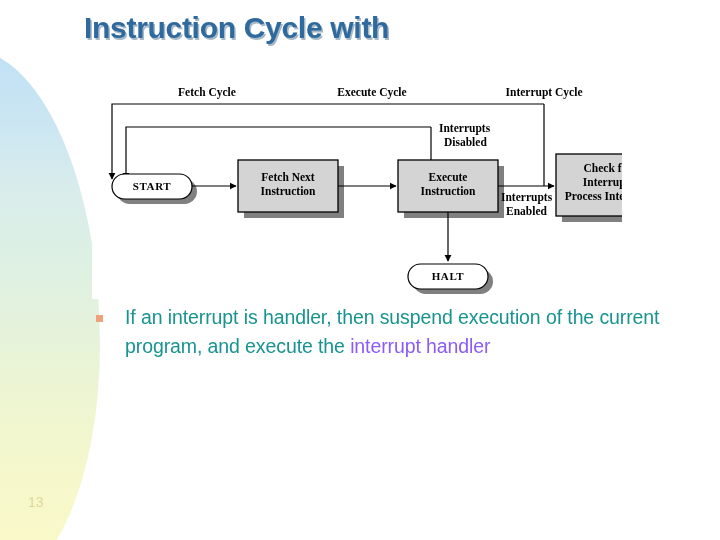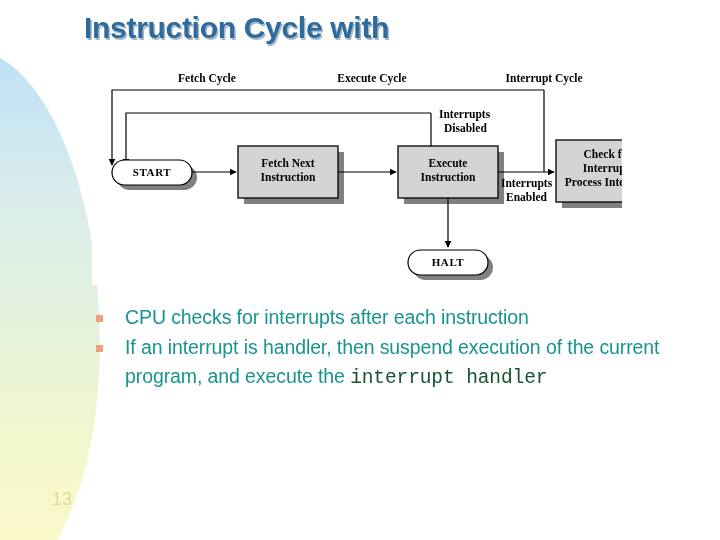--- a/index.html
+++ b/index.html
@@ -41,21 +41,21 @@
     font-size:30px;
     line-height:31px;
     letter-spacing:-0.3px;
     color:#2f6a9e;
     text-shadow:1.5px 1.5px 0 rgba(60,98,130,0.45);
   }
 
   
   #diagram {
     position:absolute;
-    left:92px; top:70px;
+    left:92px; top:84px;
     width:530px; height:215px;
     z-index:2;
     background:#ffffff;
     font-family:"Liberation Serif", serif;
     text-align:right;
   }
   #diagram svg { display:block; }
 
   
   #bullets {
@@ -72,29 +72,29 @@
     margin:12px 22px 0 8px;
   }
   .bullet-text {
     flex:1 1 auto;
     color:#18948f;
     font-size:19.5px;
     line-height:29px;
     font-weight:normal;
     letter-spacing:-0.1px;
   }
-  .hl { color:#14532d;font-family:Liberation Mono, monospace; }
+  .hl { color:#8b5cf6; }
 
   
   #page-number {
     position:absolute;
-    left:52px; bottom:30px;
+    left:28px; bottom:30px;
     z-index:4;
     color:#ddd79a;
-    font-size:18px;
+    font-size:14px;
   }
 </style>
 </head>
 <body>
 
 <div id="slide-bg-shape"></div>
 
 <div id="title">
   <div>Instruction Cycle with</div>
 </div>
@@ -174,24 +174,20 @@
       <rect x="316" y="180" width="80" height="25" rx="12.5" ry="12.5" fill="#ffffff" stroke="#000" stroke-width="1.2"></rect>
       <text x="356" y="196" font-size="11" text-anchor="middle" letter-spacing="0.6">HALT</text>
     </g>
 
   </g>
 </svg>
 </div>
 
 <div id="bullets">
 
-  <div class="bullet-row">
-    <span class="bullet-mark"></span>
-    <span class="bullet-text">CPU checks for interrupts after each instruction</span>
-  </div>
 
 
   <div class="bullet-row">
     <span class="bullet-mark"></span>
     <span class="bullet-text"><span>If an interrupt is handler, then suspend execution of the current program, and execute the </span><span class="hl">interrupt handler</span></span>
   </div>
 
 </div>
 
 <div id="page-number">13</div>

